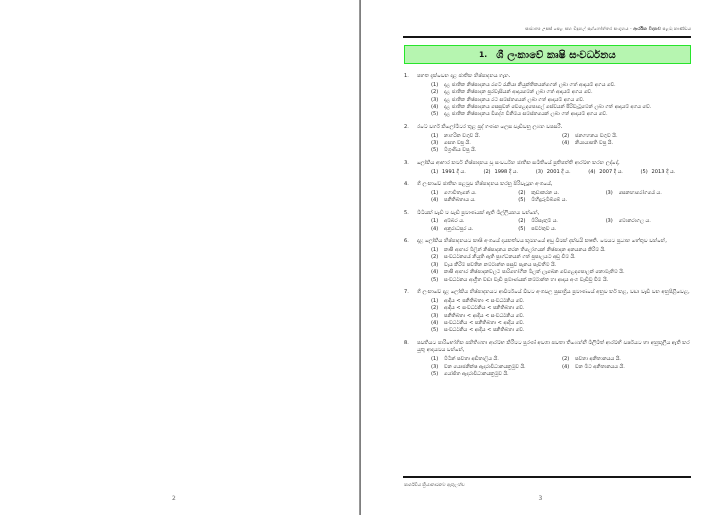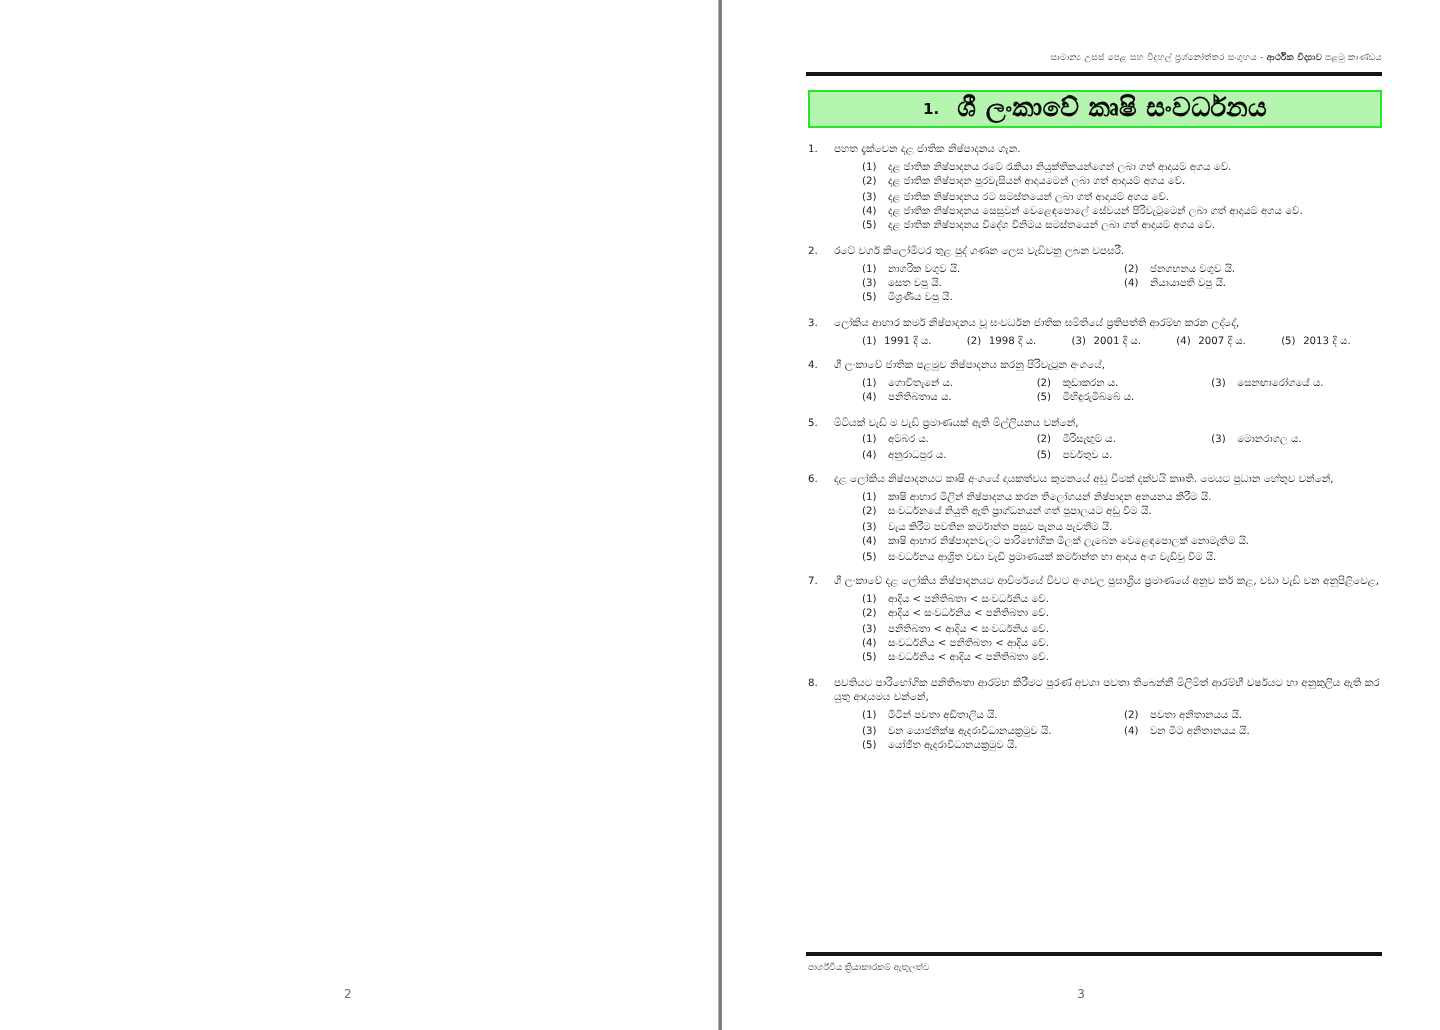--- a/index.html
+++ b/index.html
@@ -81,21 +81,21 @@
     align-items: center;
     justify-content: center;
     gap: 9px;
   }
   .banner-num {
     font-size: 7.6px;
     font-weight: bold;
     color: #111;
   }
   .banner-title {
-    font-size: 13px;
+    font-size: 10px;
     font-weight: bold;
     letter-spacing: .2px;
     color: #0b0b0b;
   }
 
   
   #qbody {
     position: absolute;
     left: 43px;
     right: 27px;

